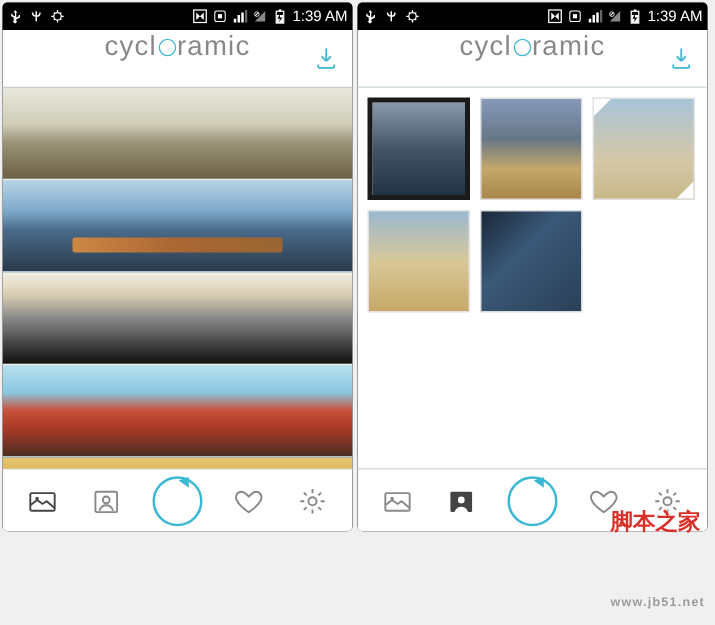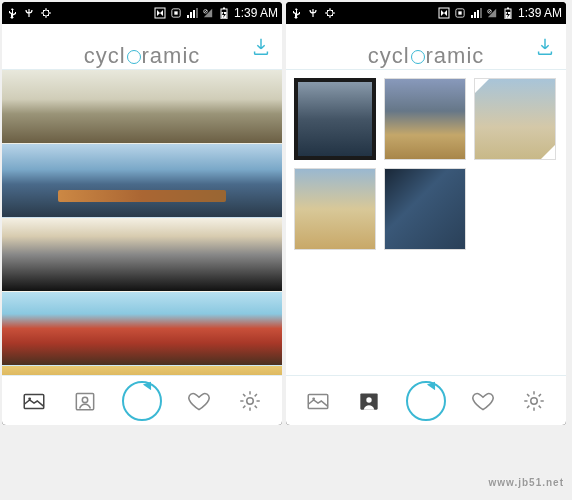--- a/index.html
+++ b/index.html
@@ -24,21 +24,21 @@
     display: flex; align-items: center;
     font-size: 11px; padding: 0 4px; gap: 4px;
   }
   .status-left { display: flex; gap: 5px; align-items: center; }
   .status-right { margin-left: auto; display: flex; gap: 4px; align-items: center; }
   .status-icon { width: 12px; height: 12px; display:inline-flex; align-items:center; justify-content:center; }
   .time { font-size: 12px; font-weight: 500; }
   
   .app-header {
     height: 46px; background: #fff;
-    display: flex; align-items: flex-end; justify-content: center;
+    display: flex; align-items: flex-start; justify-content: center;
     position: relative;
     border-bottom: 1px solid #e2eef2;
   }
   .app-title {
     font-size: 22px; font-weight: 300; letter-spacing: 1px;
     color: #888;
   }
   .app-title .o-ring {
     display: inline-block; width: 14px; height: 14px;
     border: 1.5px solid #3bb8d4; border-radius: 50%;
@@ -339,14 +339,15 @@
             <circle cx="12" cy="12" r="3" fill="none" stroke="currentColor" stroke-width="1.4"></circle>
             <path fill="none" stroke="currentColor" stroke-width="1.4" d="M12 3v3M12 18v3M3 12h3M18 12h3M5.6 5.6l2.1 2.1M16.3 16.3l2.1 2.1M18.4 5.6l-2.1 2.1M7.7 16.3l-2.1 2.1"></path>
           </svg>
       </div>
     </div>
   </div>
 
 </div>
 
 <div class="watermark">
+  <span>脚本之家</span>
   <span class="sub">www.jb51.net</span>
 </div>
 
 </body></html>

